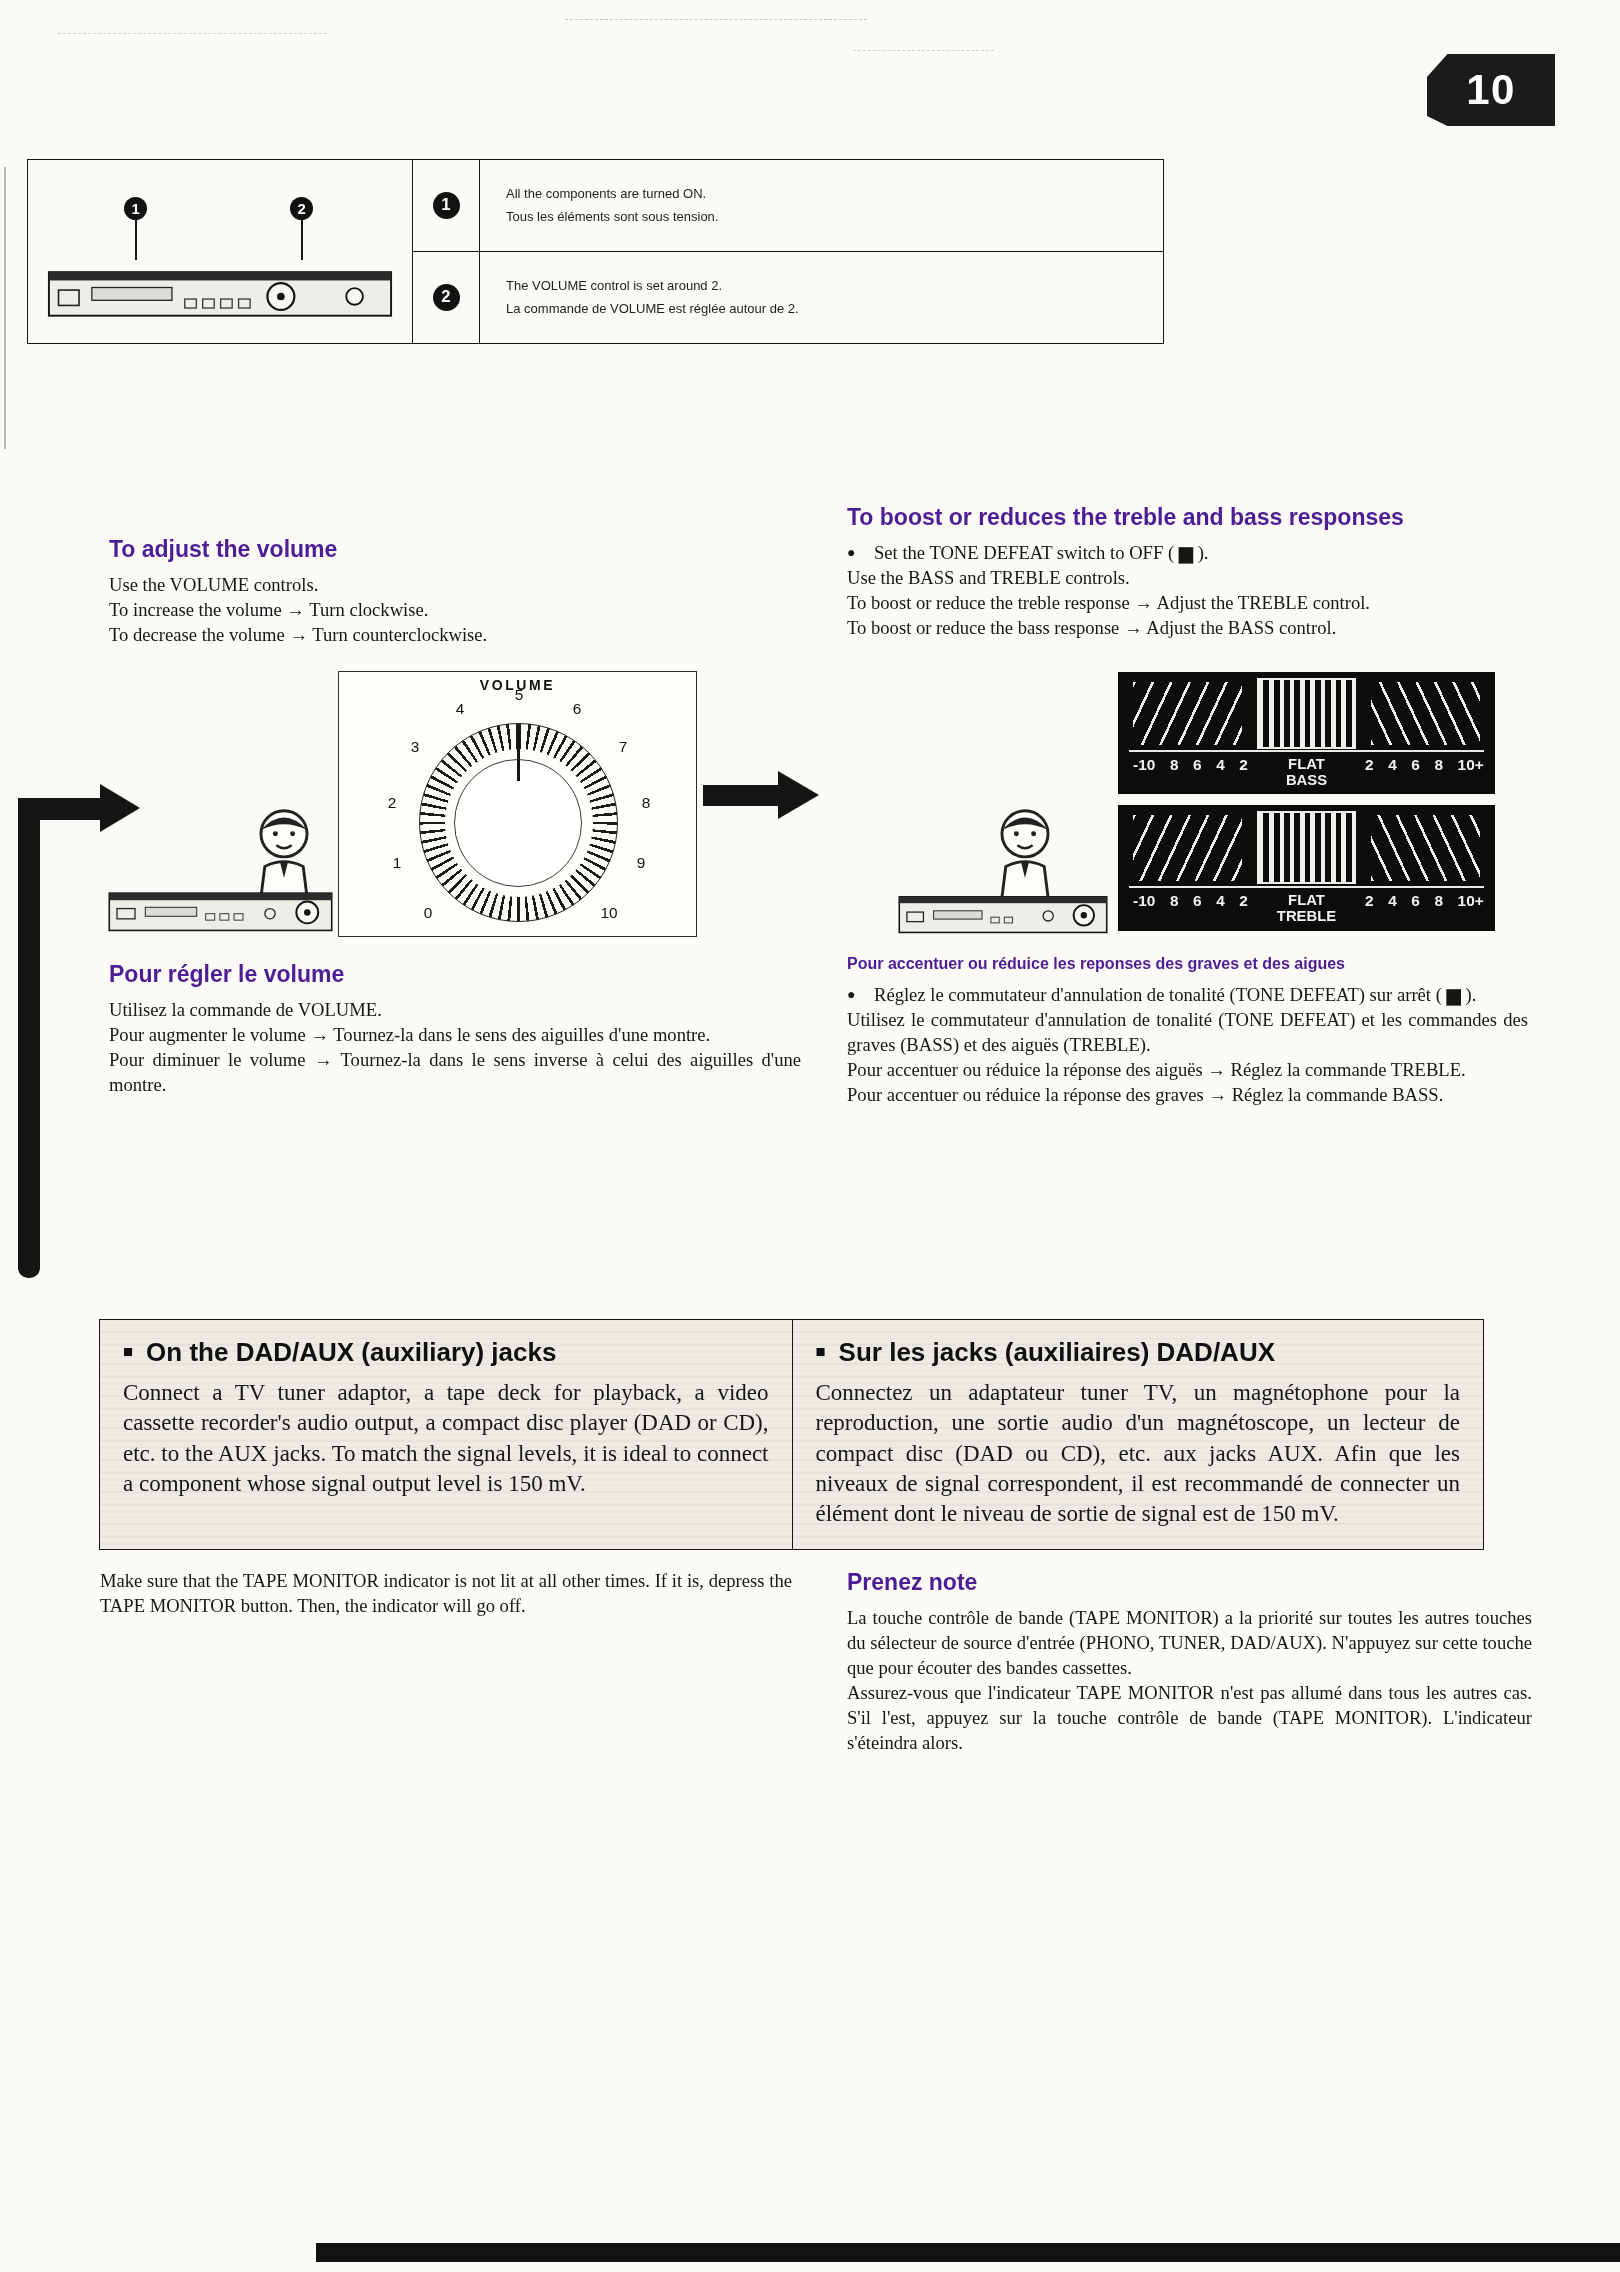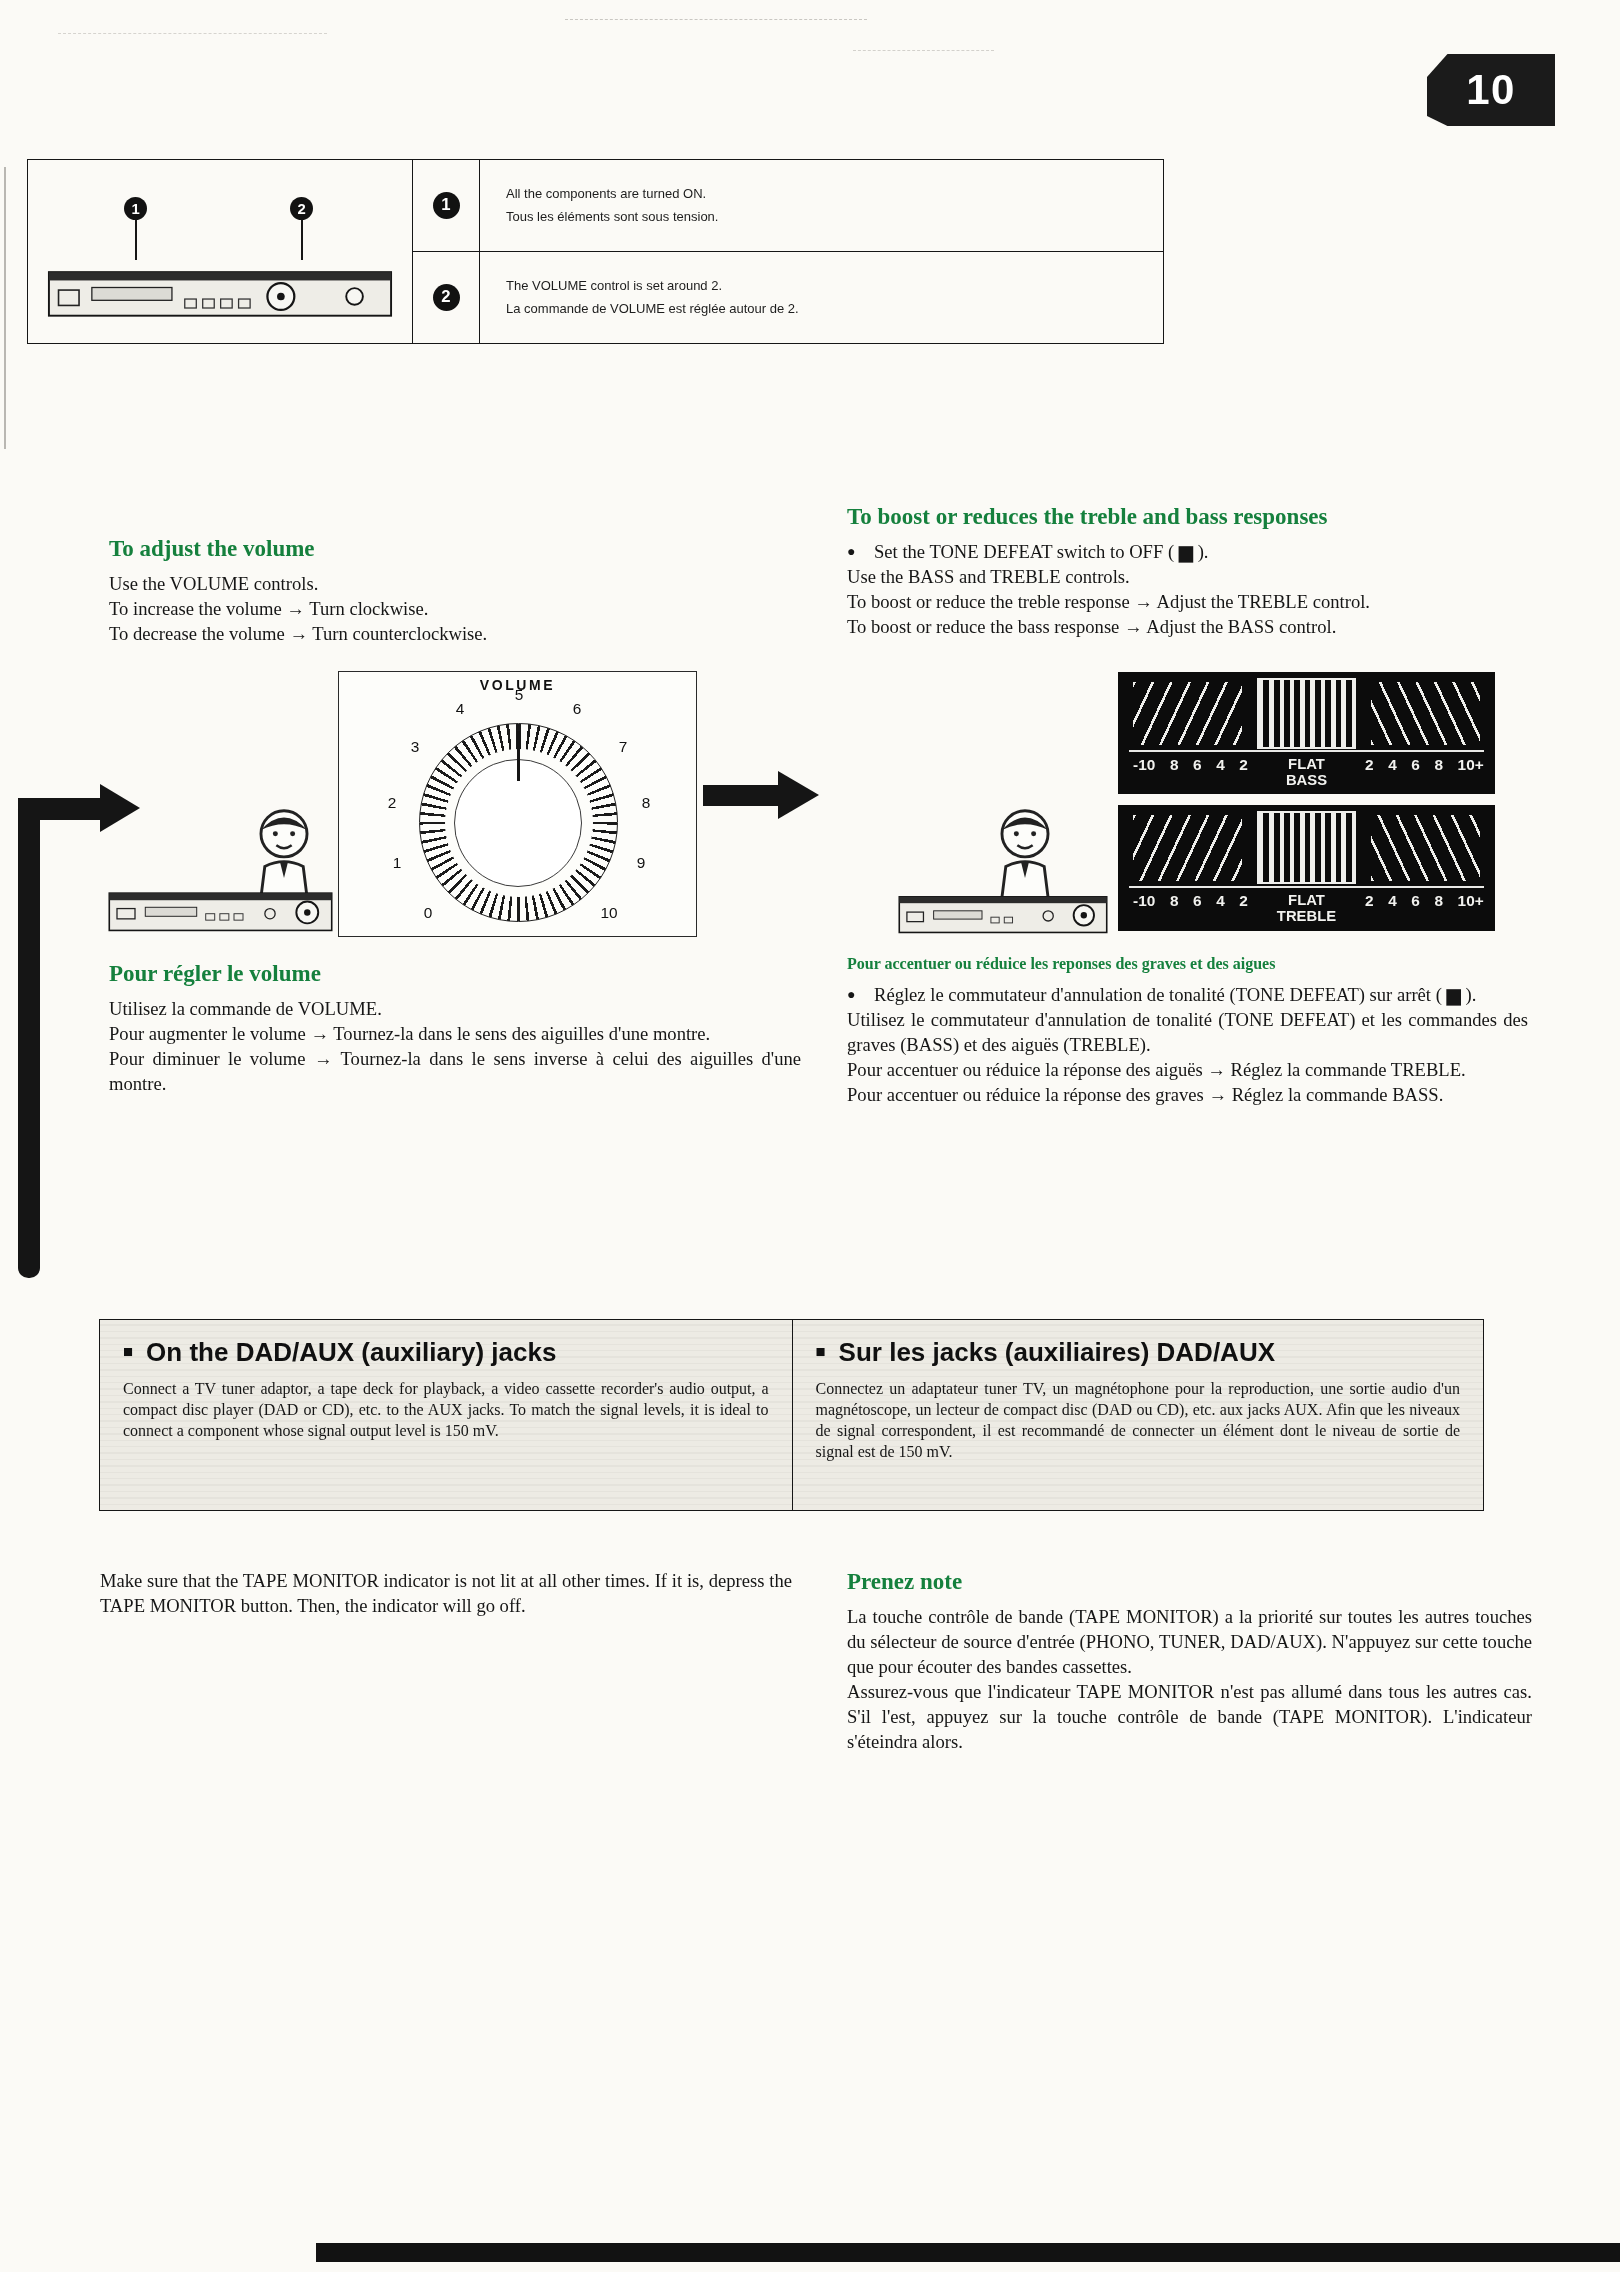--- a/index.html
+++ b/index.html
@@ -33,21 +33,21 @@
   .numcirc{width:27px;height:27px;border-radius:50%;background:#121212;color:#fff;
     display:flex;align-items:center;justify-content:center;font:700 16.7px "Liberation Sans",sans-serif}
   .callout{position:absolute;width:23px;height:23px;border-radius:50%;background:#121212;color:#fff;
     display:flex;align-items:center;justify-content:center;font:700 14.8px "Liberation Sans",sans-serif;z-index:3}
   .c1{left:96px;top:37px}.c2{left:262px;top:37px}
   .leader{position:absolute;width:1.9px;background:#161616;z-index:2}
   .l1{left:107px;top:60px;height:40px}.l2{left:273px;top:60px;height:40px}
   .amp-table-svg{position:absolute;left:19px;top:94px}
 
   
-  h3{font-family:Liberation Serif, serif;font-size:23px;font-weight:700;margin:0 0 10.3px;color:#15803d}
+  h3{font-family:Liberation Sans, sans-serif;font-size:23px;font-weight:700;margin:0 0 10.3px;color:#4c1d95}
   h3.small{font-size:16px}
   p.body{margin:0;font-size:18.6px;line-height:1.34;text-align:justify}
   .col{position:absolute}
   .en-left{left:109px;top:536px;width:687px}
   .en-right{left:847px;top:504px;width:675px}
   .fr-left{left:109px;top:961px;width:692px}
   .fr-right{left:847px;top:955px;width:681px}
   .bullet-row{display:flex;gap:10.3px}
   .bullet-row .dot{font-size:14px;padding-top:3.8px;width:16.7px;flex:none}
   .bullet-row p{flex:1}
@@ -97,21 +97,21 @@
   .flat-stack{display:flex;flex-direction:column;align-items:center;line-height:1.1;word-spacing:normal;font-size:14.8px}
 
   
   .aux-box{position:absolute;left:99px;top:1319px;width:1385px;min-height:192px;border:1.9px solid #161616;
     background:repeating-linear-gradient(0deg,#edebe4 0 5.1px,#e5e3dc 5.1px 6.4px);
     display:grid;grid-template-columns:1fr 1fr}
   .aux-col{padding:16.7px 23px 19px}
   .aux-col.frc{border-left:1.9px solid #161616}
   .aux-col h4{font:700 26px "Liberation Sans",sans-serif;margin:0 0 10.3px;display:flex;gap:13px;align-items:center;color:#101010}
   .aux-col h4 .sq{font-size:16.7px;line-height:1}
-  .aux-col p{margin:0;font-size:16px;line-height:1.32;text-align:justify}
+  .aux-col p{margin:0;font-size:23px;line-height:1.32;text-align:justify}
 
   
   .note-en{left:100px;top:1569px;width:692px}
   .note-fr{left:847px;top:1569px;width:685px}
 </style>
 </head>
 <body>
 
 <div class="page">
 

